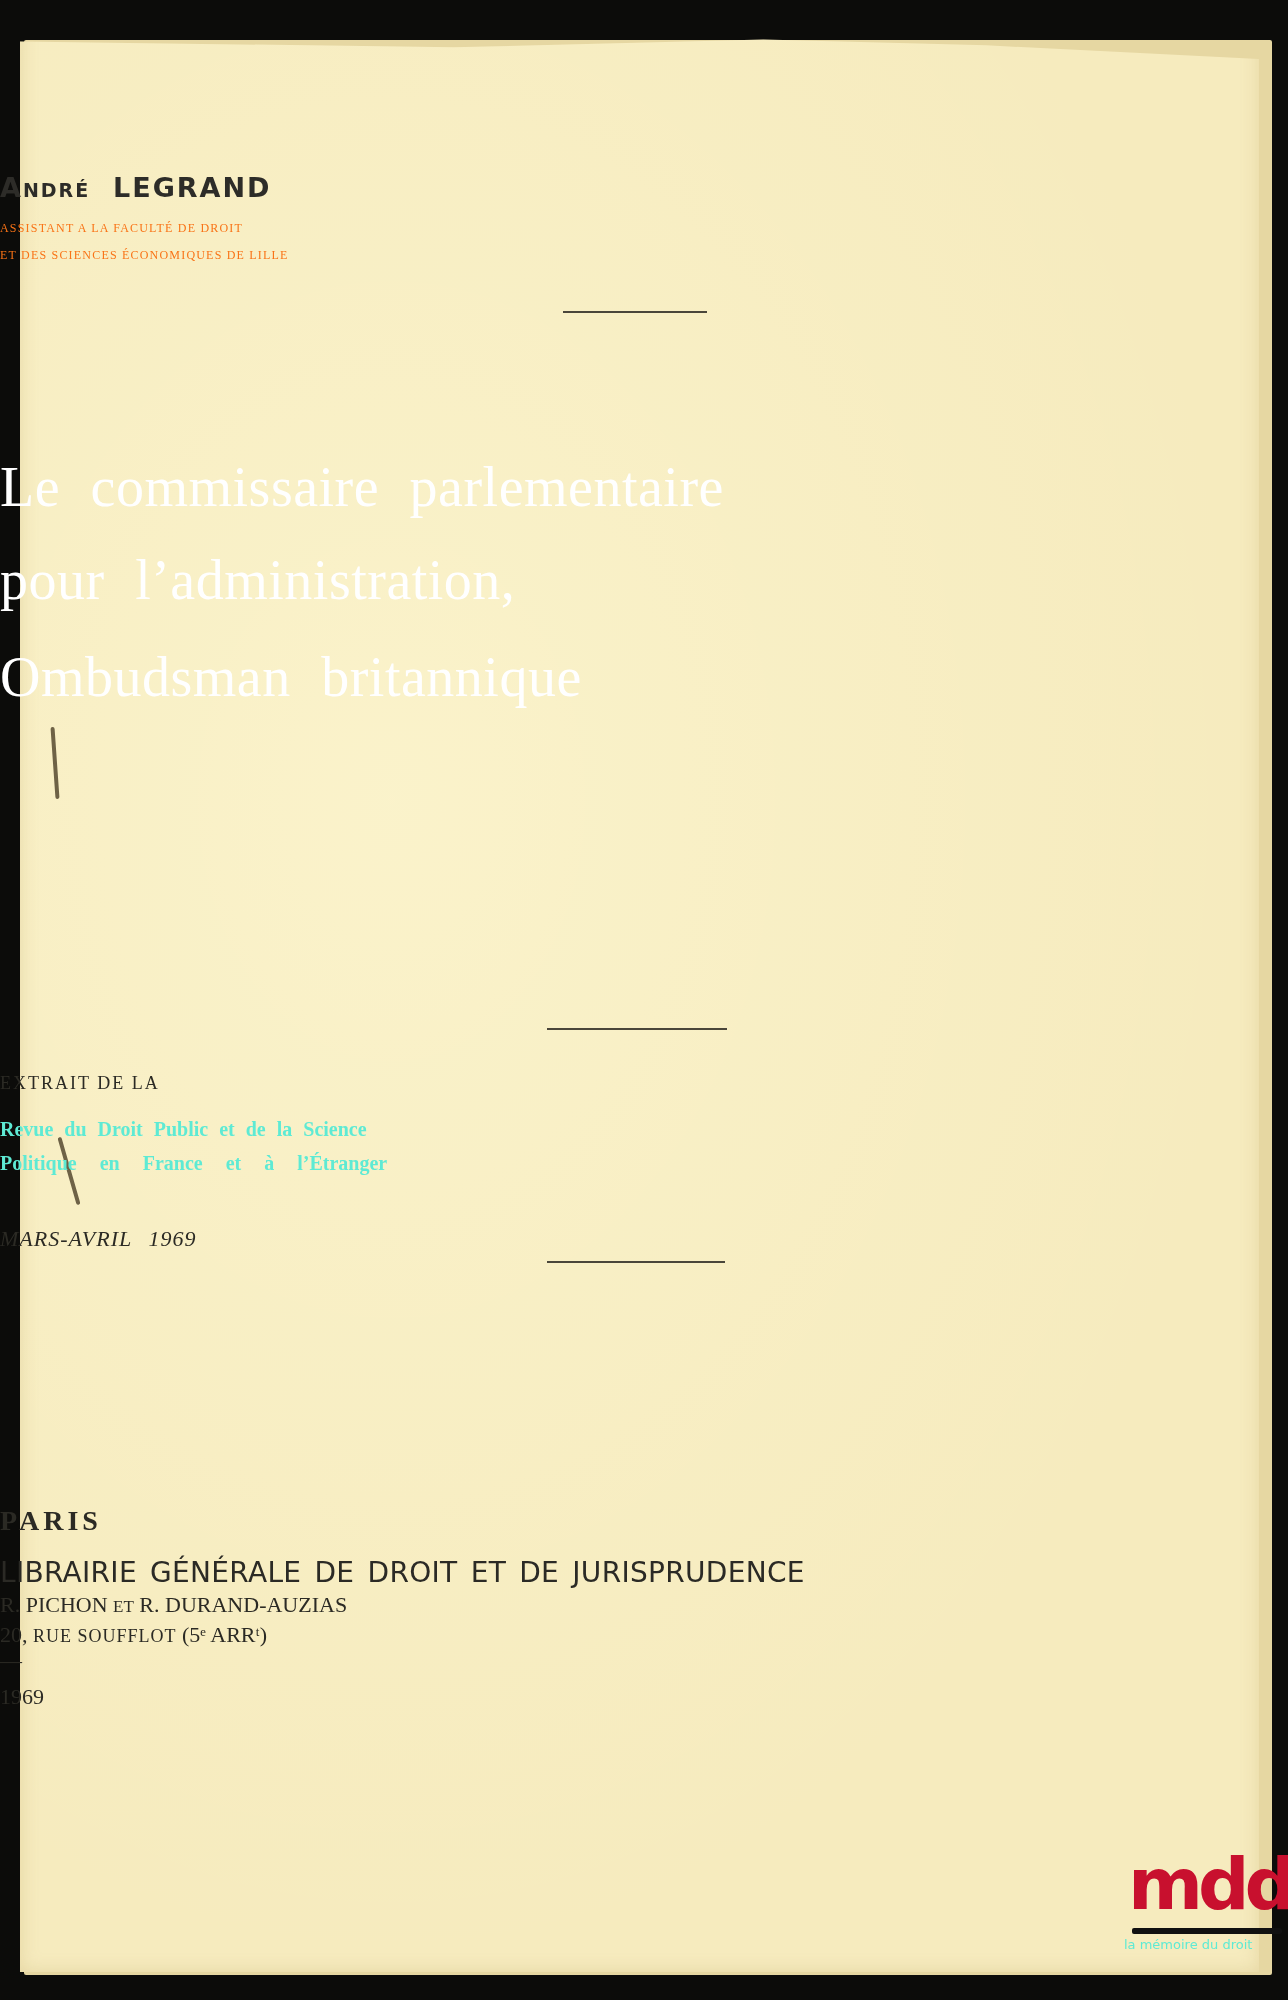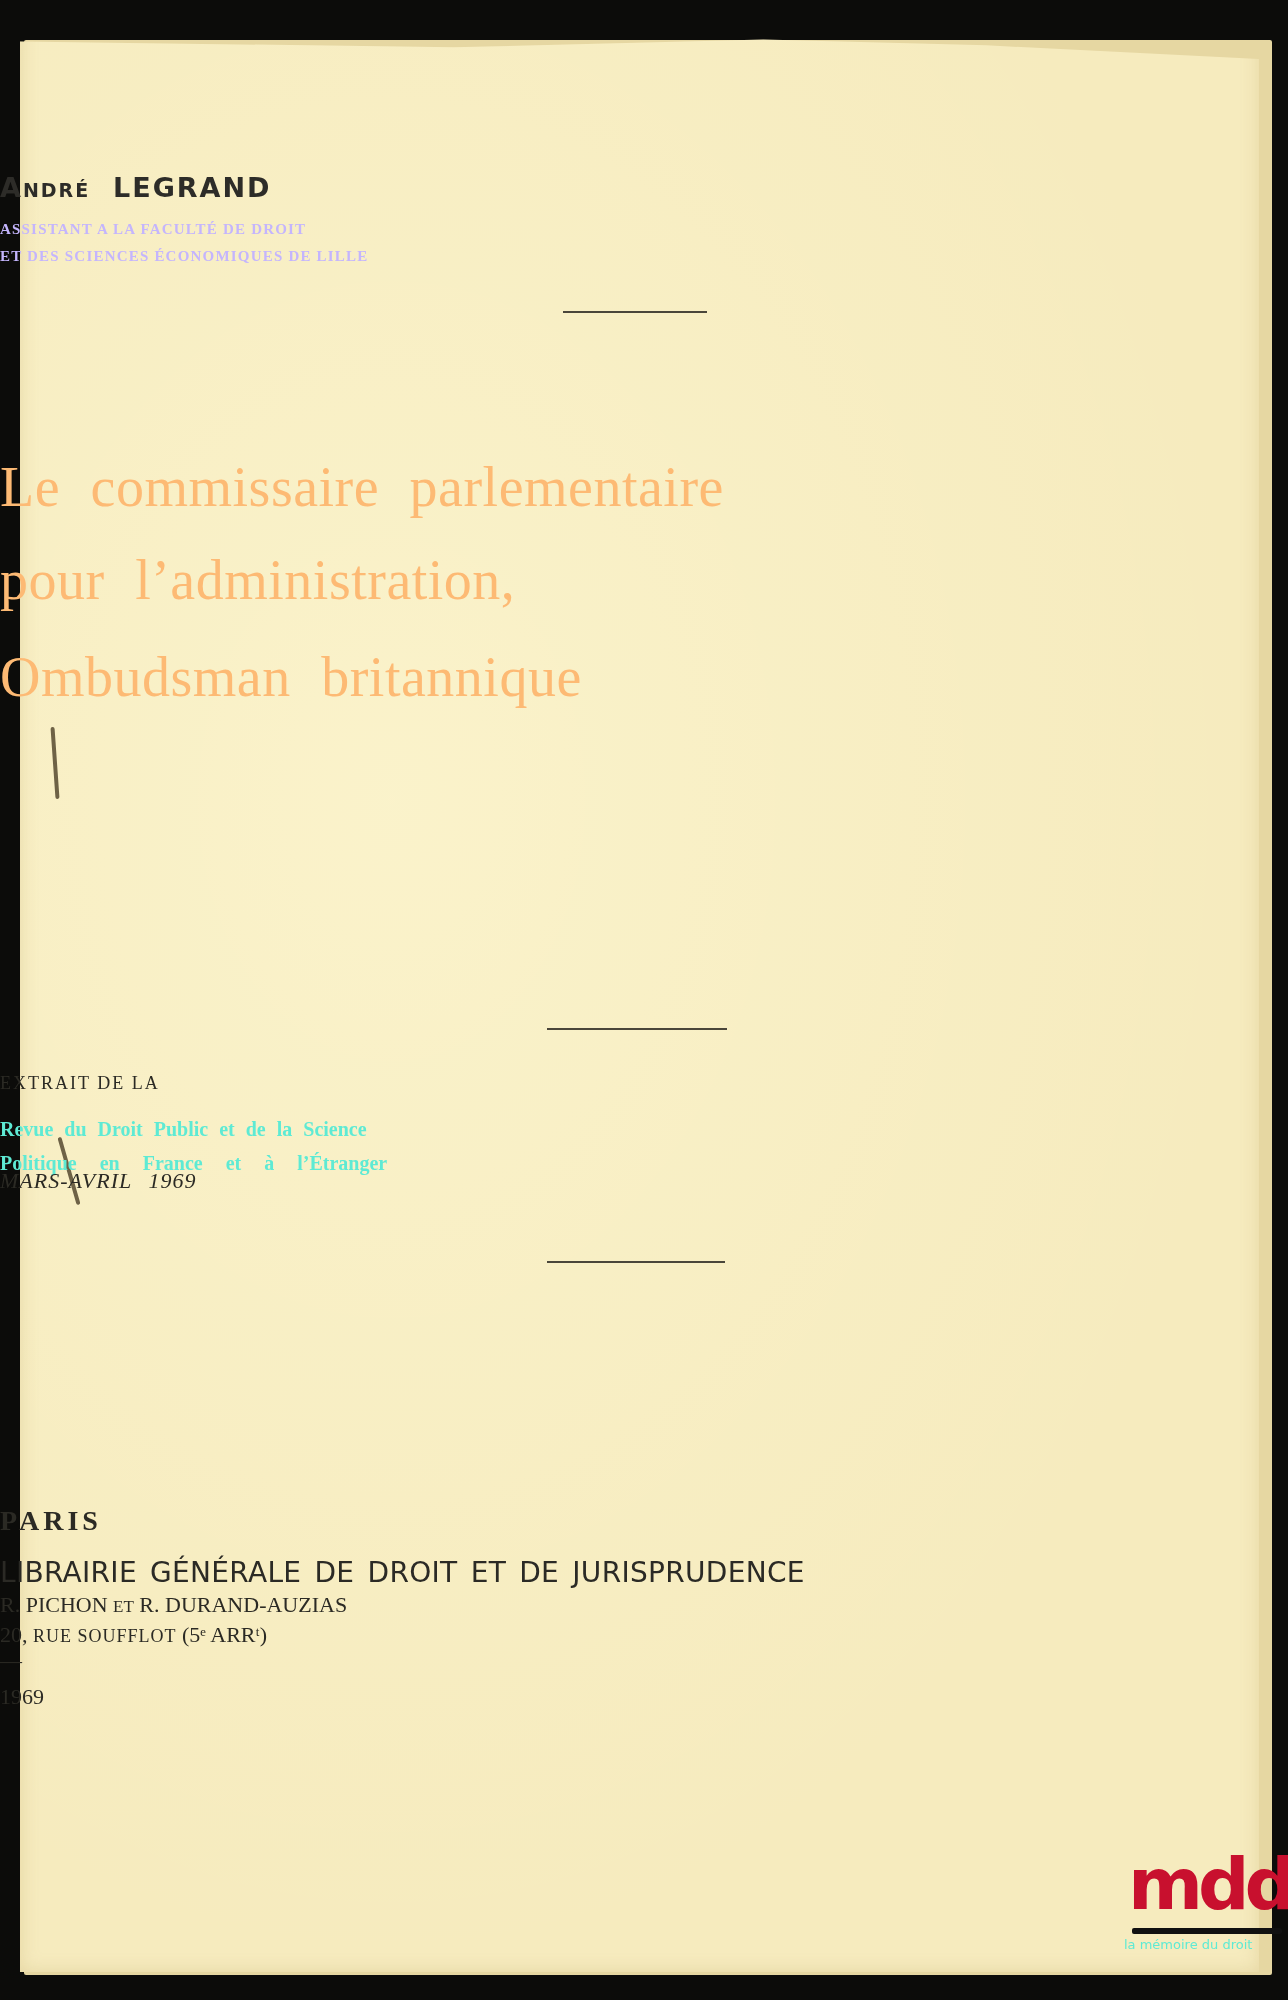--- a/index.html
+++ b/index.html
@@ -17,29 +17,29 @@
     position: absolute; left: 20px; top: 18px; width: 1239px; height: 1954px;
     background: #f6ebbe;
     background-image: radial-gradient(ellipse at 30% 40%, rgba(255,250,215,0.5), rgba(240,225,170,0) 70%);
     box-shadow: inset 0 0 18px rgba(180,150,80,0.25);
     clip-path: polygon(0 1.2%, 35% 1.5%, 60% 1.1%, 78% 1.4%, 100% 2.1%, 100% 100%, 0 100%);
   }
   .staple { position: absolute; width: 4px; background: #6e6246; border-radius: 3px; }
   .center { position: absolute; left: 0; width: 1288px; text-align: left; white-space: nowrap; }
   .author { top: 172px; font-family: "DejaVu Sans", sans-serif; font-weight: bold; font-size: 27px; letter-spacing: 2px; color: #2d2c28; }
   .author .first { font-variant: small-caps; }
-  .aff { font-size: 15px; letter-spacing: 1.2px; font-weight: bold; color: #c4b5fd; }
+  .aff { font-size: 12px; letter-spacing: 1.2px; font-weight: normal; color: #f97316; }
   .aff1 { top: 221px; } .aff2 { top: 248px; }
   .rule { position: absolute; height: 2px; background: #4a463a; }
-  .title { font-size: 56px; color: #fdba74; letter-spacing: 0.5px; word-spacing: 16px; }
+  .title { font-size: 56px; color: #ffffff; letter-spacing: 0.5px; word-spacing: 16px; }
   .t1 { top: 455px; } .t2 { top: 548px; } .t3 { top: 645px; }
   .extrait { top: 1073px; font-size: 18px; letter-spacing: 2px; }
   .revue { font-size: 20px; font-weight: bold; word-spacing: 6px; color: #5eead4; }
   .r1 { top: 1118px; } .r2 { top: 1152px; word-spacing: 18px; }
-  .date { top: 1168px; font-size: 22px; font-style: italic; letter-spacing: 1px; word-spacing: 10px; }
+  .date { top: 1226px; font-size: 22px; font-style: italic; letter-spacing: 1px; word-spacing: 10px; }
   .paris { top: 1505px; font-size: 28px; font-weight: bold; letter-spacing: 4px; }
   .lib { top: 1556px; font-family: "DejaVu Sans", sans-serif; font-size: 28px; letter-spacing: 0.3px; word-spacing: 4px; color: #2b2a25; }
   .pub { top: 1592px; font-size: 22px; }
   .pub .sc, .addr .sc { font-variant: small-caps; }
   .addr { top: 1622px; font-size: 22px; }
   .dash { top: 1648px; font-size: 22px; }
   .year { top: 1684px; font-size: 22px; }
   .logo { position: absolute; left: 1128px; top: 1844px; width: 160px; height: 110px; }
   .logo-mark { position: absolute; left: 0; top: 0; font-family: "DejaVu Sans", sans-serif; font-size: 72px; font-weight: bold; color: #c8102e; letter-spacing: -5px; line-height: 80px; }
   .logo-bar { position: absolute; left: 4px; top: 84px; width: 150px; height: 6px; background: #111; border-radius: 2px; }

